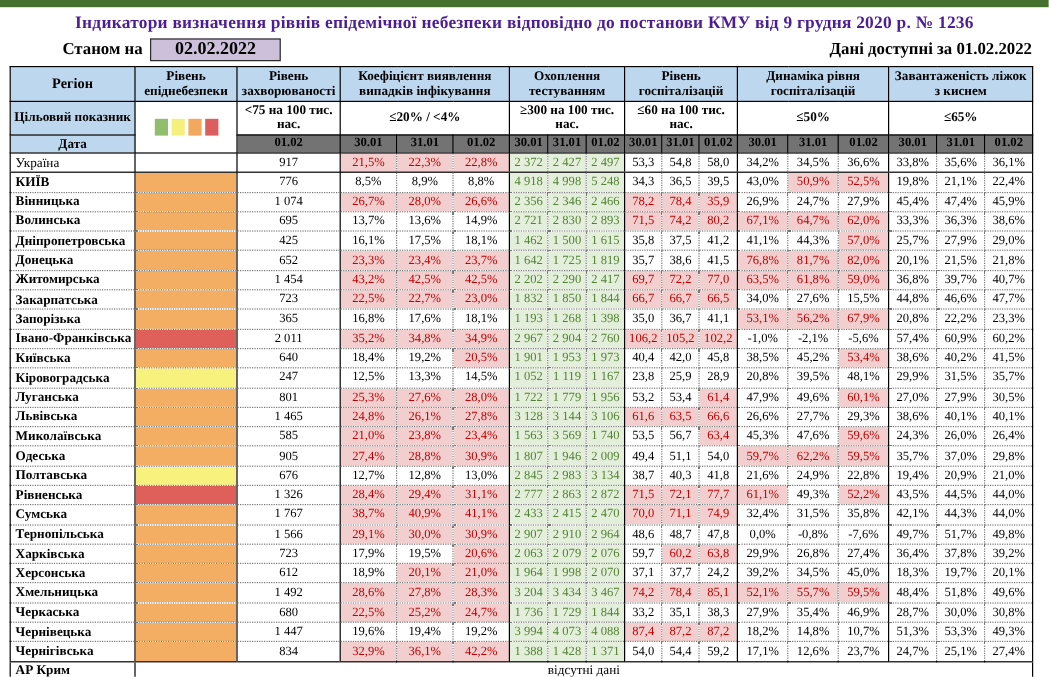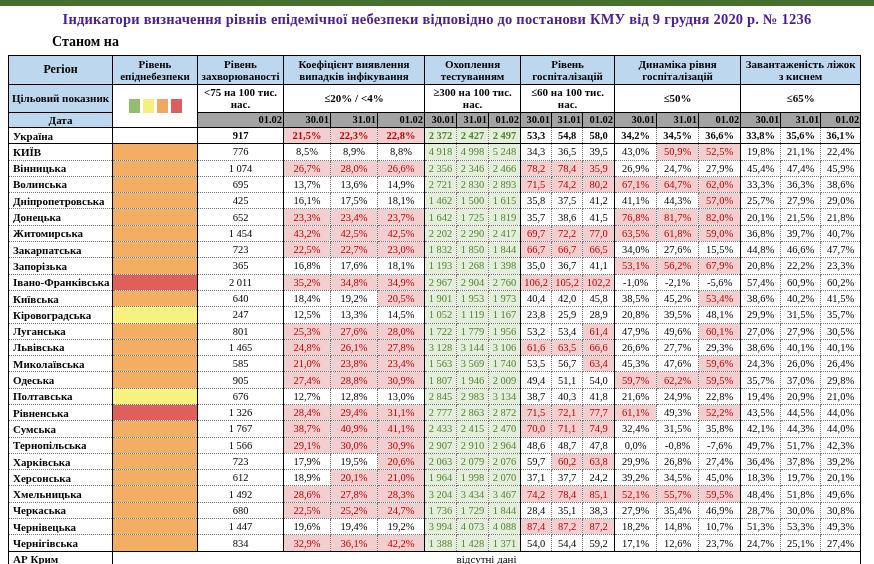--- a/index.html
+++ b/index.html
@@ -12,46 +12,48 @@
 
   .meta { display: flex; justify-content: space-between; align-items: center; margin: 3px 14px 3px 52px; height: 21px; }
   .meta-left { display: flex; align-items: center; font-weight: bold; font-size: 14px; }
   .date-box { background: #CCC0DA; border: 1px solid #2b2b2b; padding: 0 20px; font-size: 15px; margin-left: 6px; display: inline-block; }
   .meta-right { font-weight: bold; font-size: 14px; }
 
   table { border-collapse: collapse; table-layout: fixed; margin-left: 8px; width: 852px; border: 1.5px solid #000; }
   thead th { border: 1px solid #000; font-weight: bold; line-height: 1.12; padding: 1px 1px; }
   th.blue { background: #BDD7EE; font-size: 11px; }
   th.wh { background: #fff; font-size: 11px; }
-  th.date { font-size: 10.5px; background: #a3a3a3; text-align: right; }
+  th.date { font-size: 10.5px; background: #737373; }
   tr.r1 th { height: 29px; }
   tr.r2 th { height: 24px; }
   tr.r3 th { height: 14px; }
 
   tbody td { font-size: 10.5px; height: 16.3px; text-align: center; border-right: 1px dotted #777; border-bottom: 1px dotted #777; white-space: nowrap; overflow: hidden; }
   td.c-region { text-align: left; padding-left: 4px; font-weight: bold; font-size: 11px; border-right: 1px solid #000; }
   td.c-danger { border-right: 1px solid #000; }
   td.c-incidence { border-right: 1px solid #000; }
   td.grp { border-left: 1px solid #000; }
   td.pink { background: #F2CECE; color: #C00000; }
   td.green { background: #E3EFDA; color: #548235; }
-  tr.bold-row td { font-weight: bold; border-bottom: 1px solid #000; }
+  tr.bold-row td { font-weight: normal; border-bottom: 1px solid #000; }
   tr.nodata td { border-top: 1.5px solid #000; font-size: 11px; }
   .sq { display: inline-block; width: 11px; height: 14px; margin: 0 1.5px; vertical-align: middle; }
 </style>
 </head>
 <body>
 
 <div class="topbar"></div>
 <div class="title">Індикатори визначення рівнів епідемічної небезпеки відповідно до постанови КМУ від 9 грудня 2020 р. № 1236</div>
 
 <div class="meta">
   <div class="meta-left">
     <span>Станом на</span>
+    <span class="date-box">02.02.2022</span>
   </div>
+  <div class="meta-right">Дані доступні за 01.02.2022</div>
 </div>
 
 <table>
   <colgroup>
     <col style="width:104px">
       <col style="width:85px">
       <col style="width:86px">
     <col style="width:47px">
       <col style="width:47px">
       <col style="width:47px">
@@ -501,21 +503,21 @@
         <td class="green">2 910</td>
         <td class="green">2 964</td>
         <td class="grp">48,6</td>
         <td>48,7</td>
         <td>47,8</td>
         <td class="grp">0,0%</td>
         <td>-0,8%</td>
         <td>-7,6%</td>
         <td class="grp">49,7%</td>
         <td>51,7%</td>
-        <td>42,3%</td>
+        <td>49,8%</td>
       </tr>
       <tr>
     <td class="c-region">Харківська</td>
     <td class="c-danger" style="background: rgb(244, 174, 99);"></td>
     <td class="c-incidence">723</td>
   <td class="grp">17,9%</td>
         <td>19,5%</td>
         <td class="pink">20,6%</td>
         <td class="grp green">2 063</td>
         <td class="green">2 079</td>
@@ -573,21 +575,21 @@
       <tr>
     <td class="c-region">Черкаська</td>
     <td class="c-danger" style="background: rgb(244, 174, 99);"></td>
     <td class="c-incidence">680</td>
   <td class="grp pink">22,5%</td>
         <td class="pink">25,2%</td>
         <td class="pink">24,7%</td>
         <td class="grp green">1 736</td>
         <td class="green">1 729</td>
         <td class="green">1 844</td>
-        <td class="grp">28,4</td>
+        <td class="grp">33,2</td>
         <td>35,1</td>
         <td>38,3</td>
         <td class="grp">27,9%</td>
         <td>35,4%</td>
         <td>46,9%</td>
         <td class="grp">28,7%</td>
         <td>30,0%</td>
         <td>30,8%</td>
       </tr>
       <tr>

